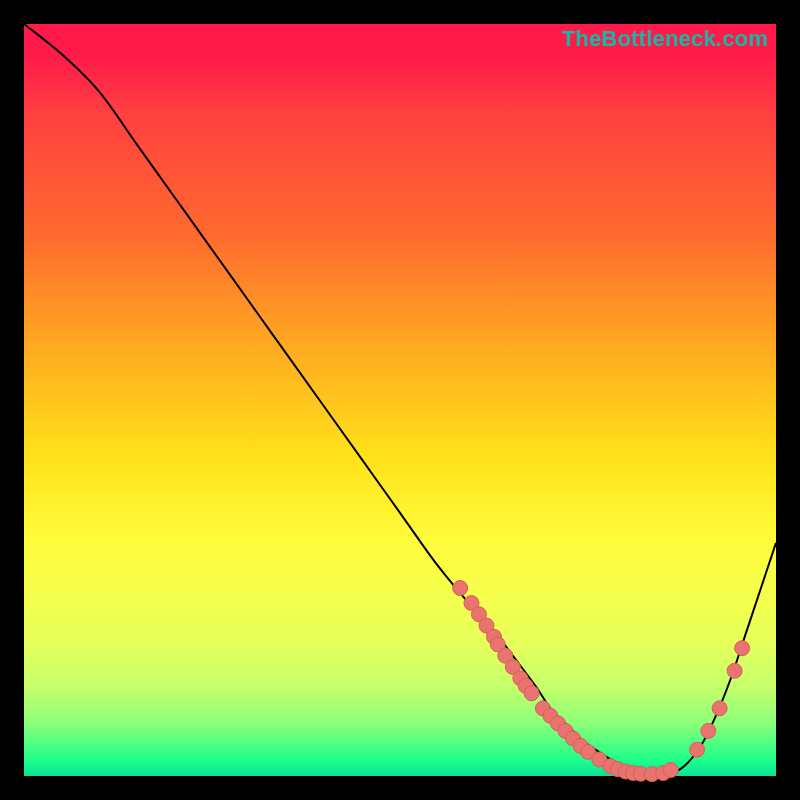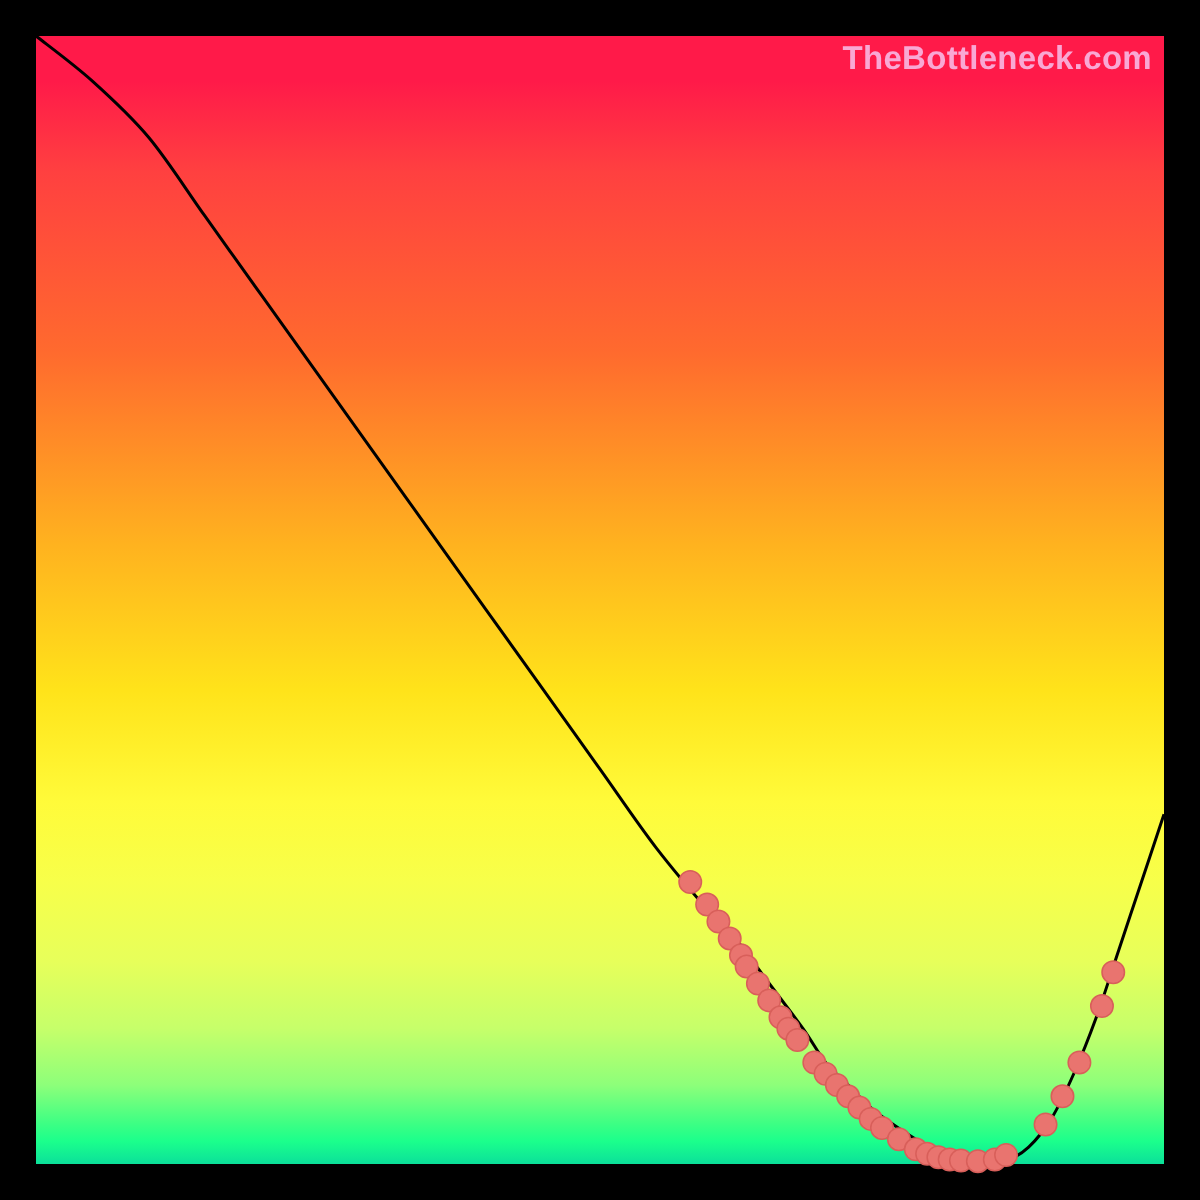--- a/index.html
+++ b/index.html
@@ -38,21 +38,21 @@
       #c6ff6a 88%,
       #8dff7a 93%,
       #3bff84 96.5%,
       #1bff8c 98%,
       #0be09a 100%);
   }
   .watermark {
     position: absolute;
     top: 2px;
     right: 8px;
-    color: #f9a8d4;
+    color: #14b8a6;
     font-size: 22px;
     font-weight: 600;
     letter-spacing: 0.2px;
     user-select: none;
   }
   svg.curve {
     position: absolute;
     left: 0;
     top: 0;
     width: 752px;

